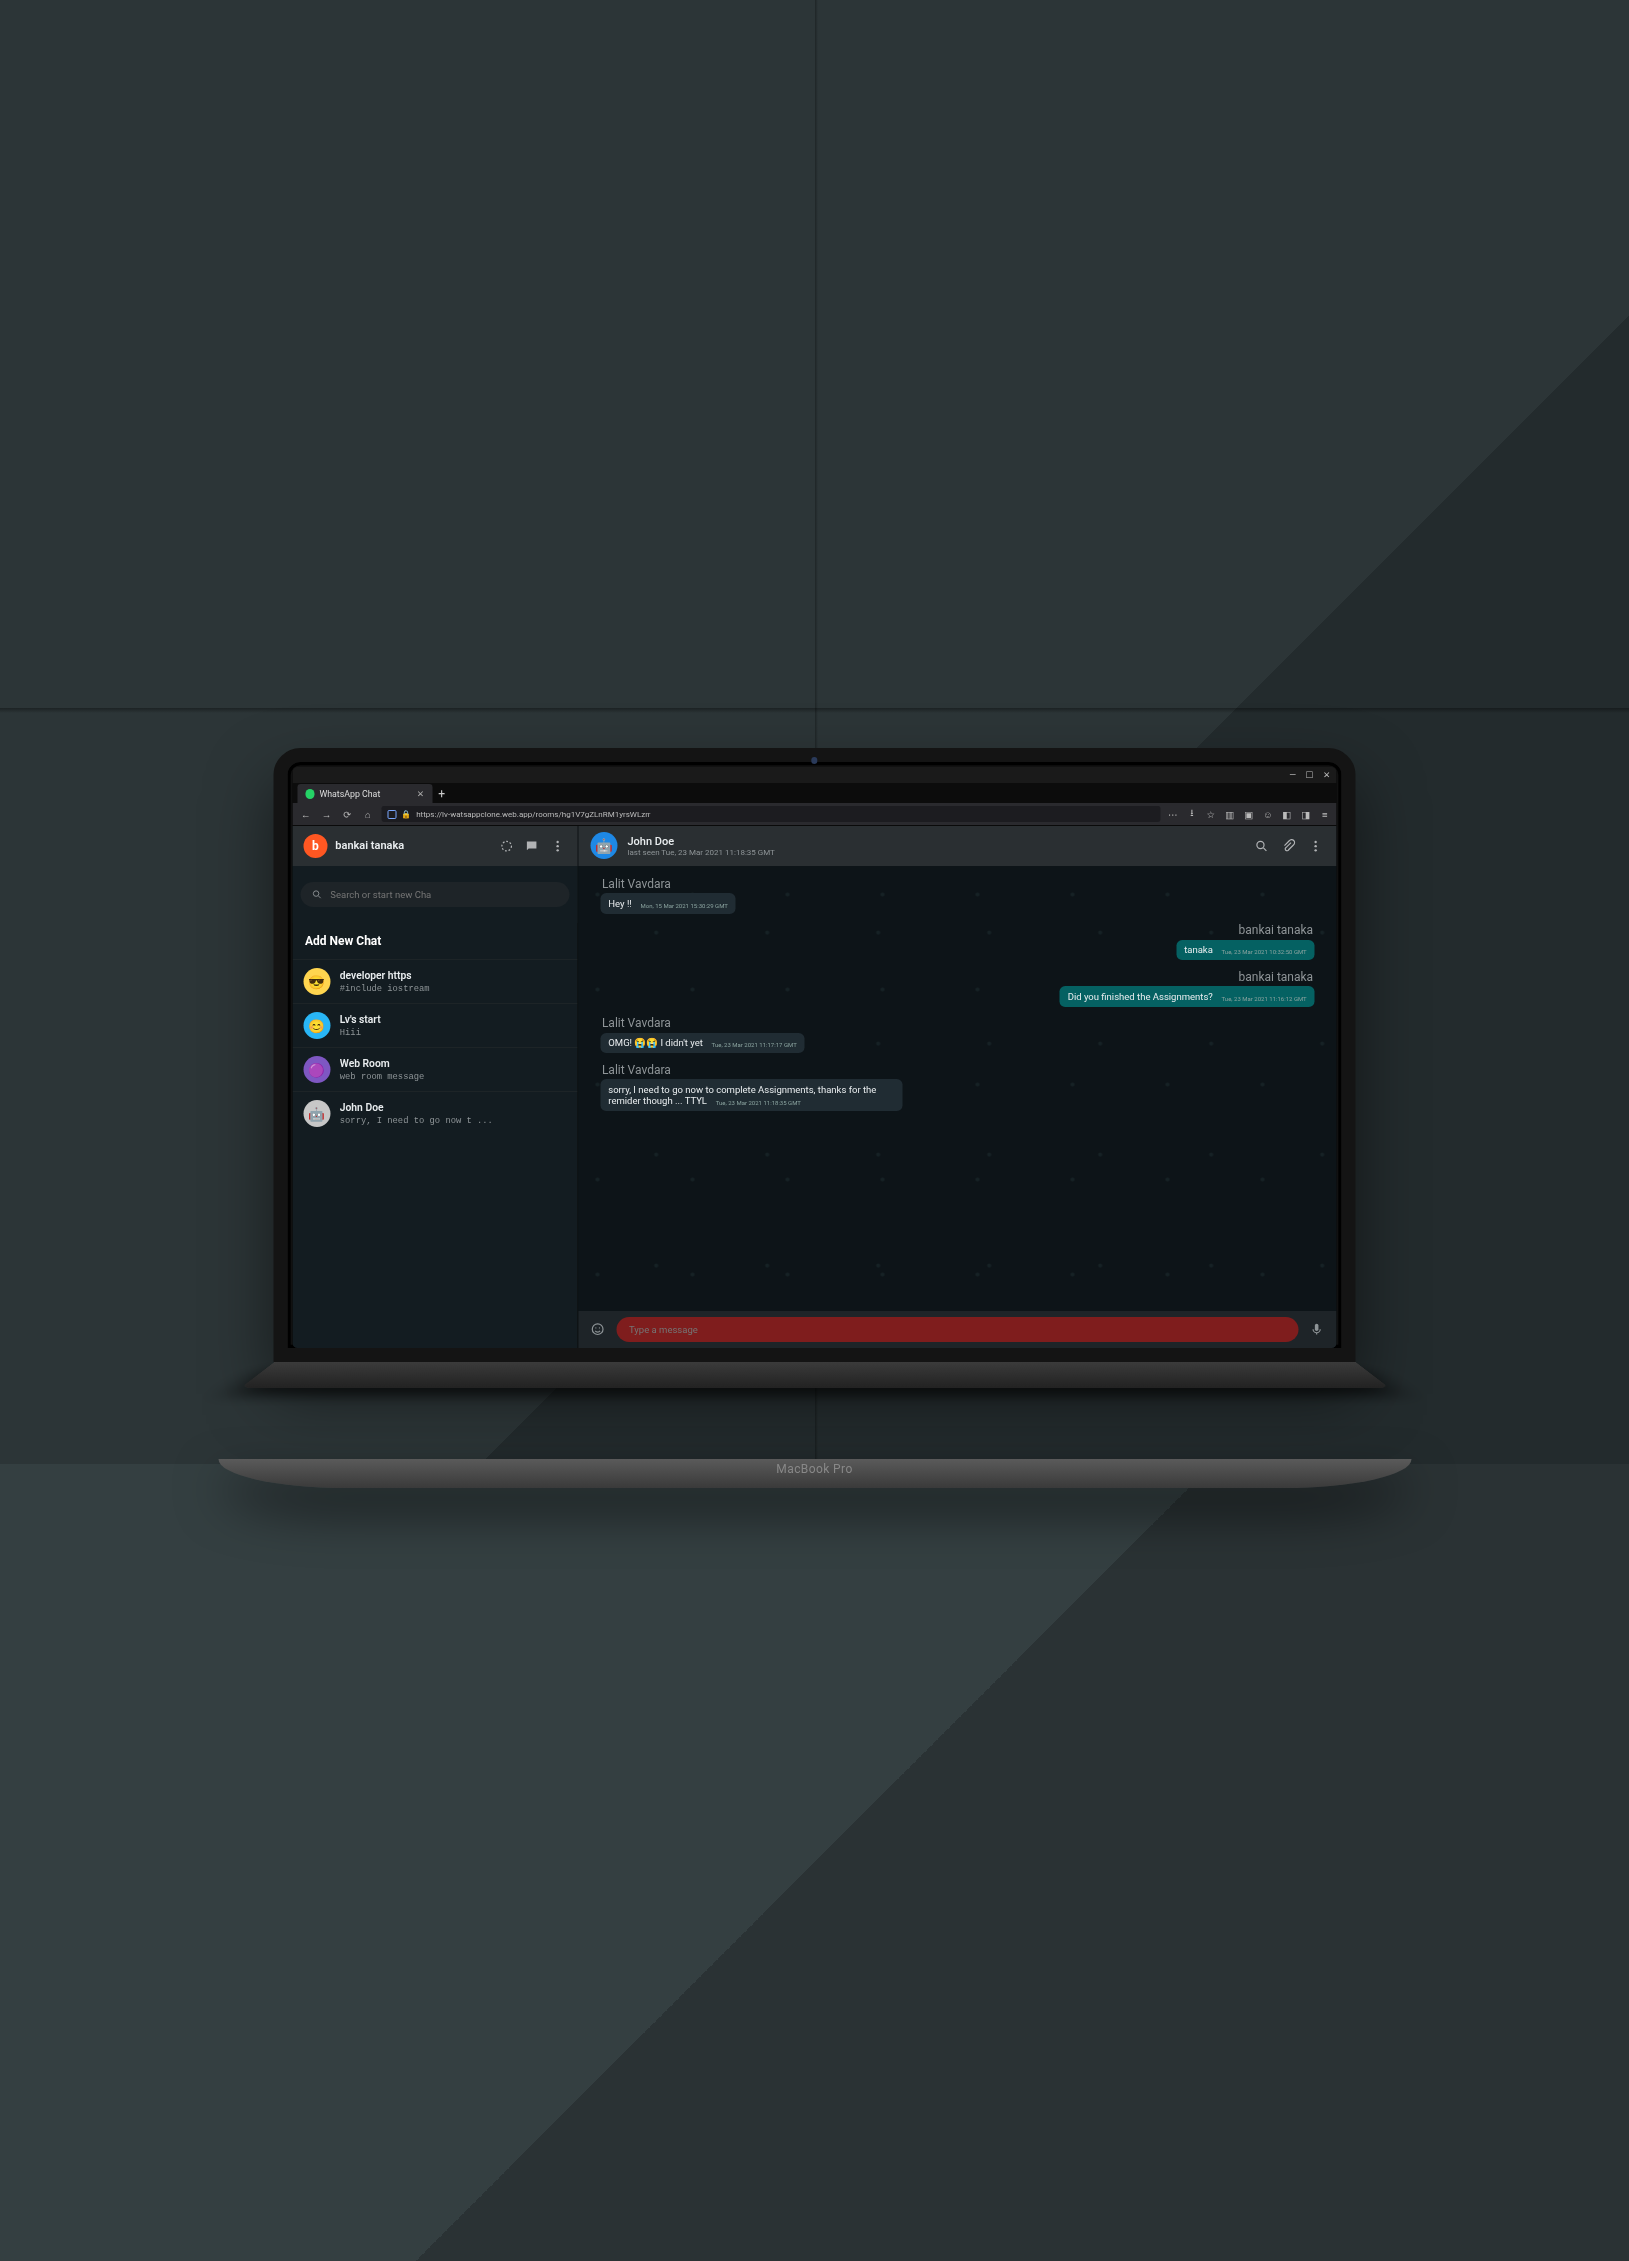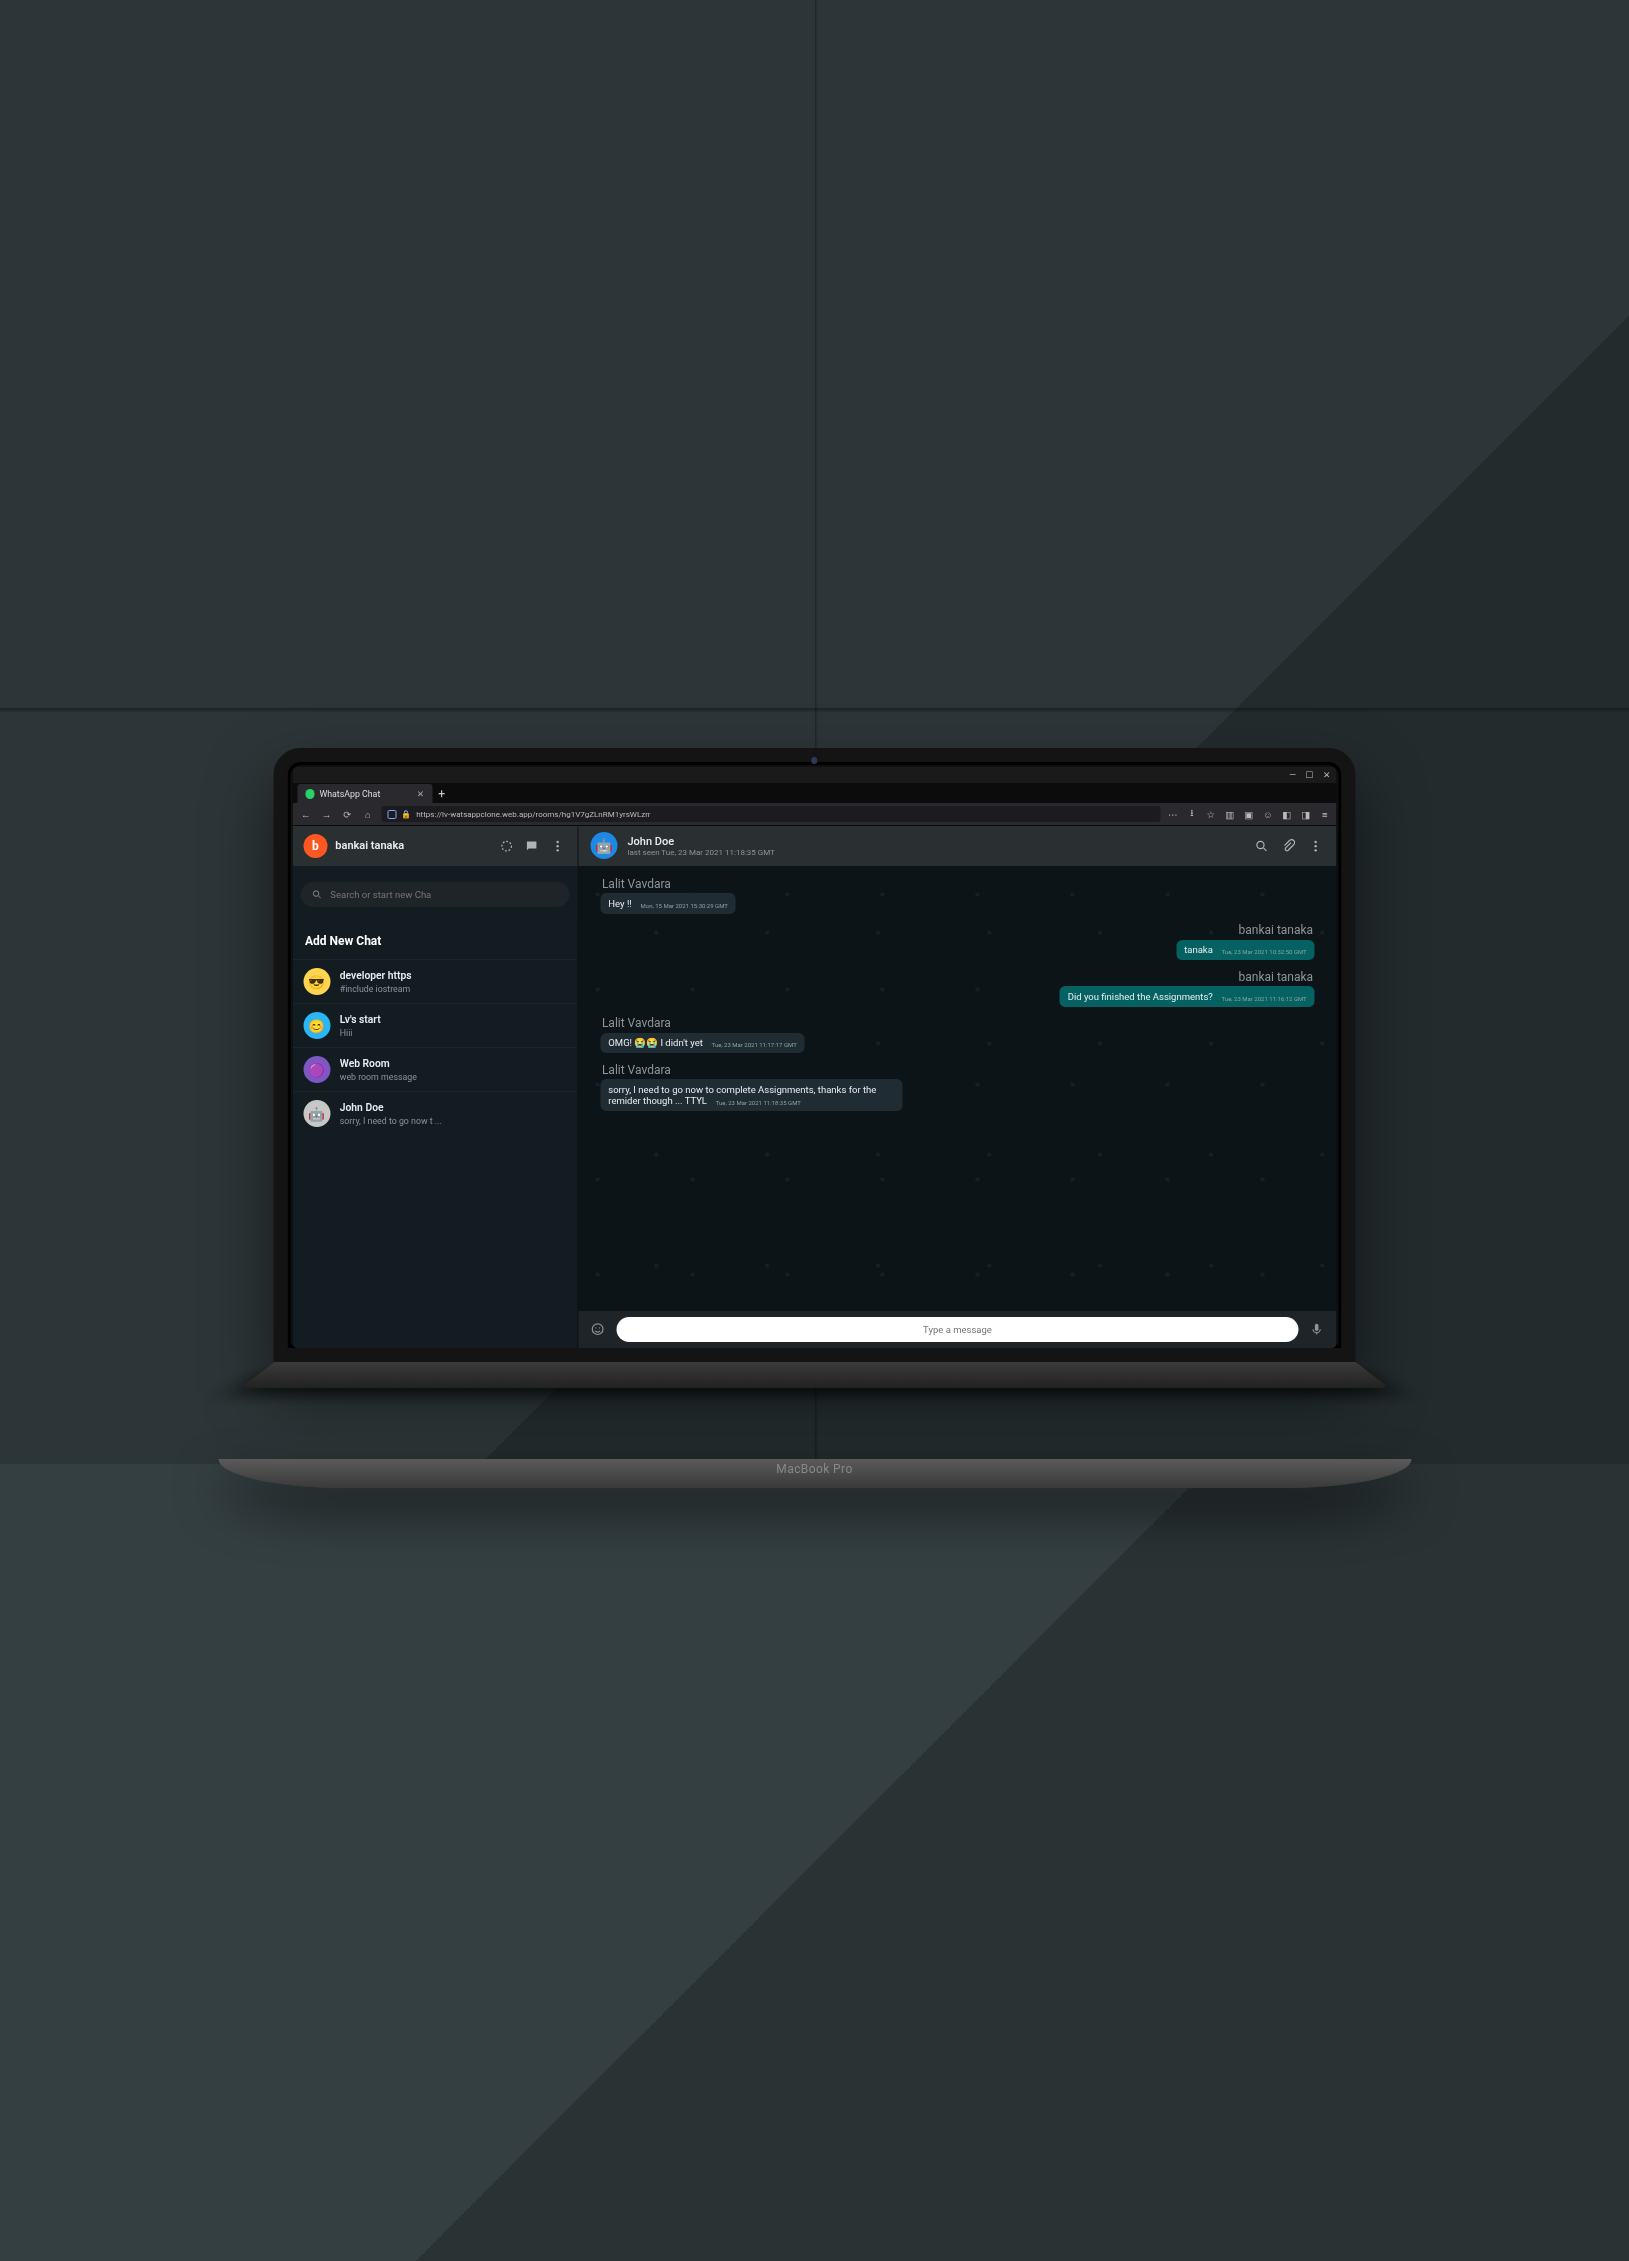--- a/index.html
+++ b/index.html
@@ -119,21 +119,21 @@
   .chatrow{
     display:flex;align-items:center;gap:9.5px;padding:8px 11px;border-top:0.8px solid #1d2427;cursor:pointer;
   }
   .chatrow .cav{width:27px;height:27px;border-radius:50%;display:flex;align-items:center;justify-content:center;font-size:13.5px;}
   .cav1{background:#ffd54f;color:#333;}
   .cav2{background:#29b6f6;color:#224;}
   .cav3{background:#7e57c2;color:#fff;}
   .cav4{background:#c7c7c7;color:#444;}
   .chatrow .ct{display:flex;flex-direction:column;gap:2.4px;}
   .chatrow .ct .rn{color:#e9edef;font-size:10.3px;font-weight:600;}
-  .chatrow .ct .rm{color:#8e9497;font-size:8.8px;}
+  .chatrow .ct .rm{color:#8e9497;font-size:8.8px;font-family:Liberation Mono, monospace;}
 
   .main{flex:1;display:flex;flex-direction:column;background:#0d1418;position:relative;}
   .mn-header{
     height:40px;background:#2a2f32;display:flex;align-items:center;padding:0 12.7px;gap:9.5px;color:#e9edef;
   }
   .mn-header .av{width:27px;height:27px;border-radius:50%;background:#1e88e5;display:flex;align-items:center;justify-content:center;font-size:14.3px;}
   .mn-header .info{display:flex;flex-direction:column;}
   .mn-header .info .nm{font-size:11px;font-weight:500;}
   .mn-header .info .ls{font-size:8px;color:#8e9497;}
   .mn-header .sp{flex:1;}
@@ -152,22 +152,22 @@
     position:relative;
   }
   .bubble.in{background:#202c33;}
   .bubble.out{background:#056162;float:right;}
   .bubble .ts{font-size:6px;color:#8aa39f;margin-left:6.4px;vertical-align:bottom;}
   .clr{clear:both;}
   .composer{
     height:37px;display:flex;align-items:center;gap:9.5px;padding:0 11px;background:#1e2428;
   }
   .composer input{
-    flex:1;height:25.5px;background:#ffffff;border:none;border-radius:12.7px;padding:0 12.7px;
-    color:#8e9497;font-size:9.5px;outline:none;text-align:center;
+    flex:1;height:25.5px;background:#7f1d1d;border:none;border-radius:12.7px;padding:0 12.7px;
+    color:#8e9497;font-size:9.5px;outline:none;
   }
 </style>
 </head>
 <body>
 
 <div class="wall"></div>
 <div class="floor"></div>
 
 <div class="laptop">
   <div class="lid">

